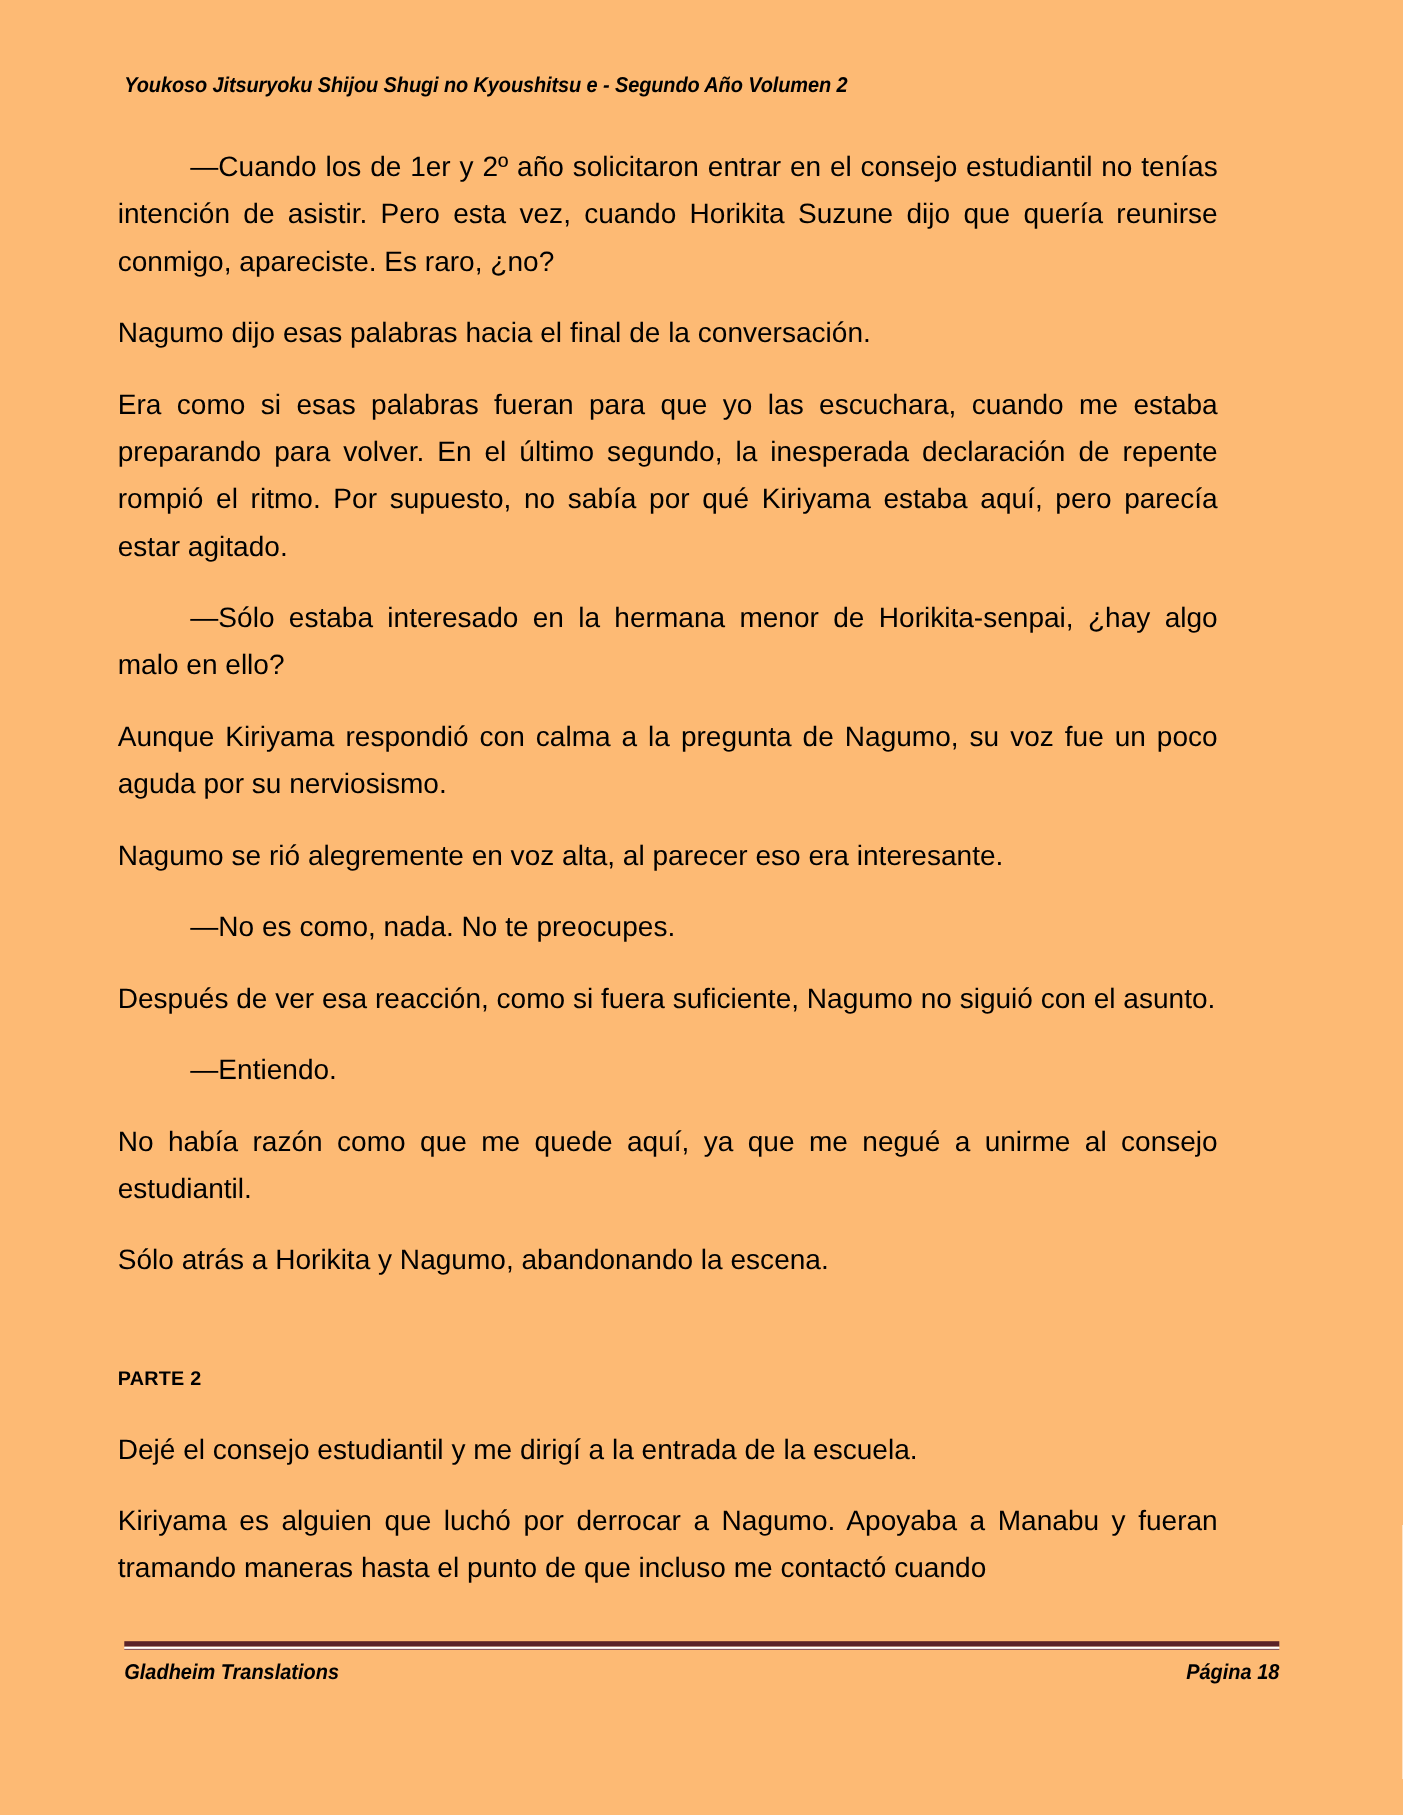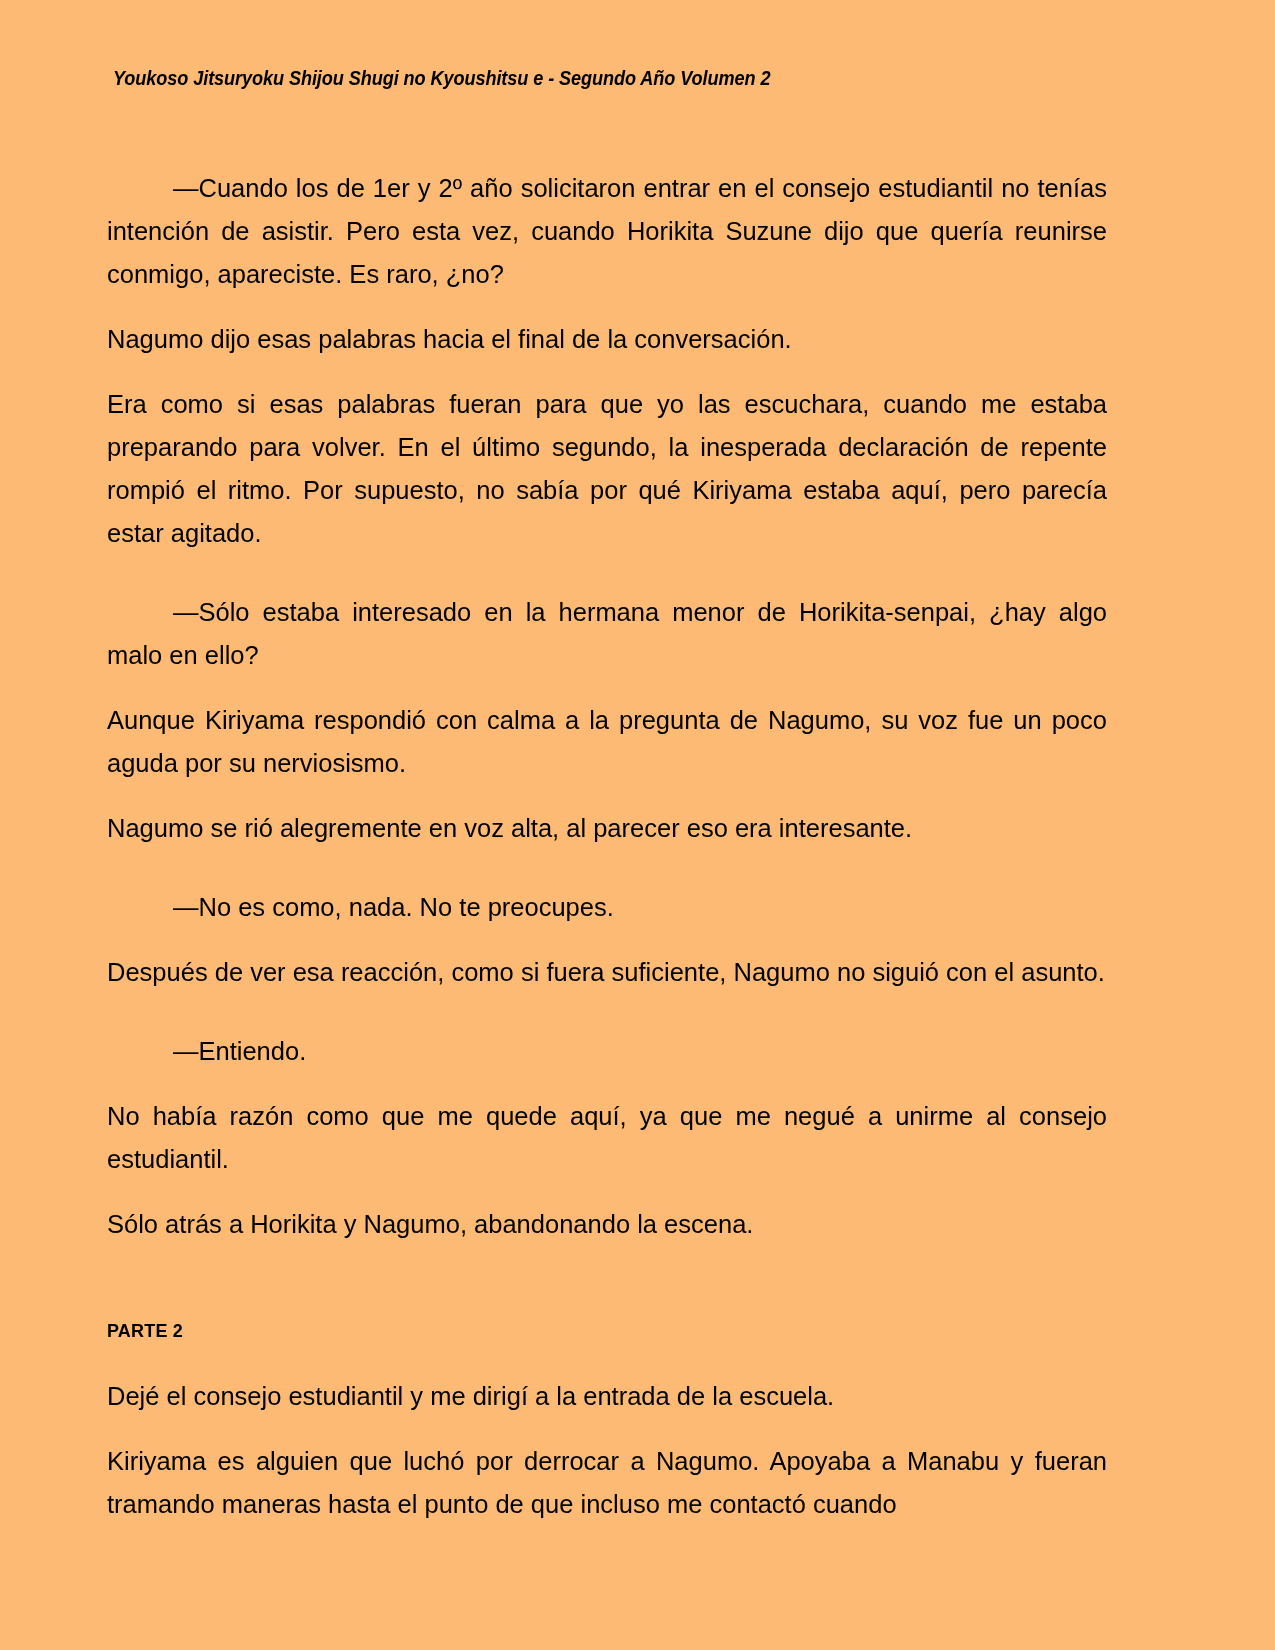--- a/index.html
+++ b/index.html
@@ -54,21 +54,20 @@
     text-align: justify;
     text-justify: inter-word;
     margin: 0 0 22px 0;
     color: #000000;
     font-family: "Liberation Sans", sans-serif;
     -webkit-font-smoothing: none;
   }
 
   .para.indented {
     text-indent: 66px;
-    margin-top: 36px;
   }
 
   .para.last-line-nojustify {
     text-align-last: left;
   }
 
   .section-heading {
     font-size: 18px;
     line-height: 43px;
     font-weight: bold;
@@ -165,14 +164,23 @@
     <div class="gap-before-heading"></div>
 
     <h2 class="section-heading">PARTE 2</h2>
 
     <p class="para last-line-nojustify">Dejé el consejo estudiantil y me dirigí a la entrada de la escuela.</p>
 
     <p class="para">Kiriyama es alguien que luchó por derrocar a Nagumo. Apoyaba a Manabu y fueran tramando maneras hasta el punto de que incluso me contactó cuando</p>
 
   </div>
 
+  <div class="footer">
+    <div class="footer-rule-thick"></div>
+    <div class="footer-rule-gap"></div>
+    <div class="footer-rule-thin"></div>
+    <div class="footer-row">
+      <div class="footer-left">Gladheim Translations</div>
+      <div class="footer-right">Página 18</div>
+    </div>
+  </div>
 
 </div>
 
 </body></html>

